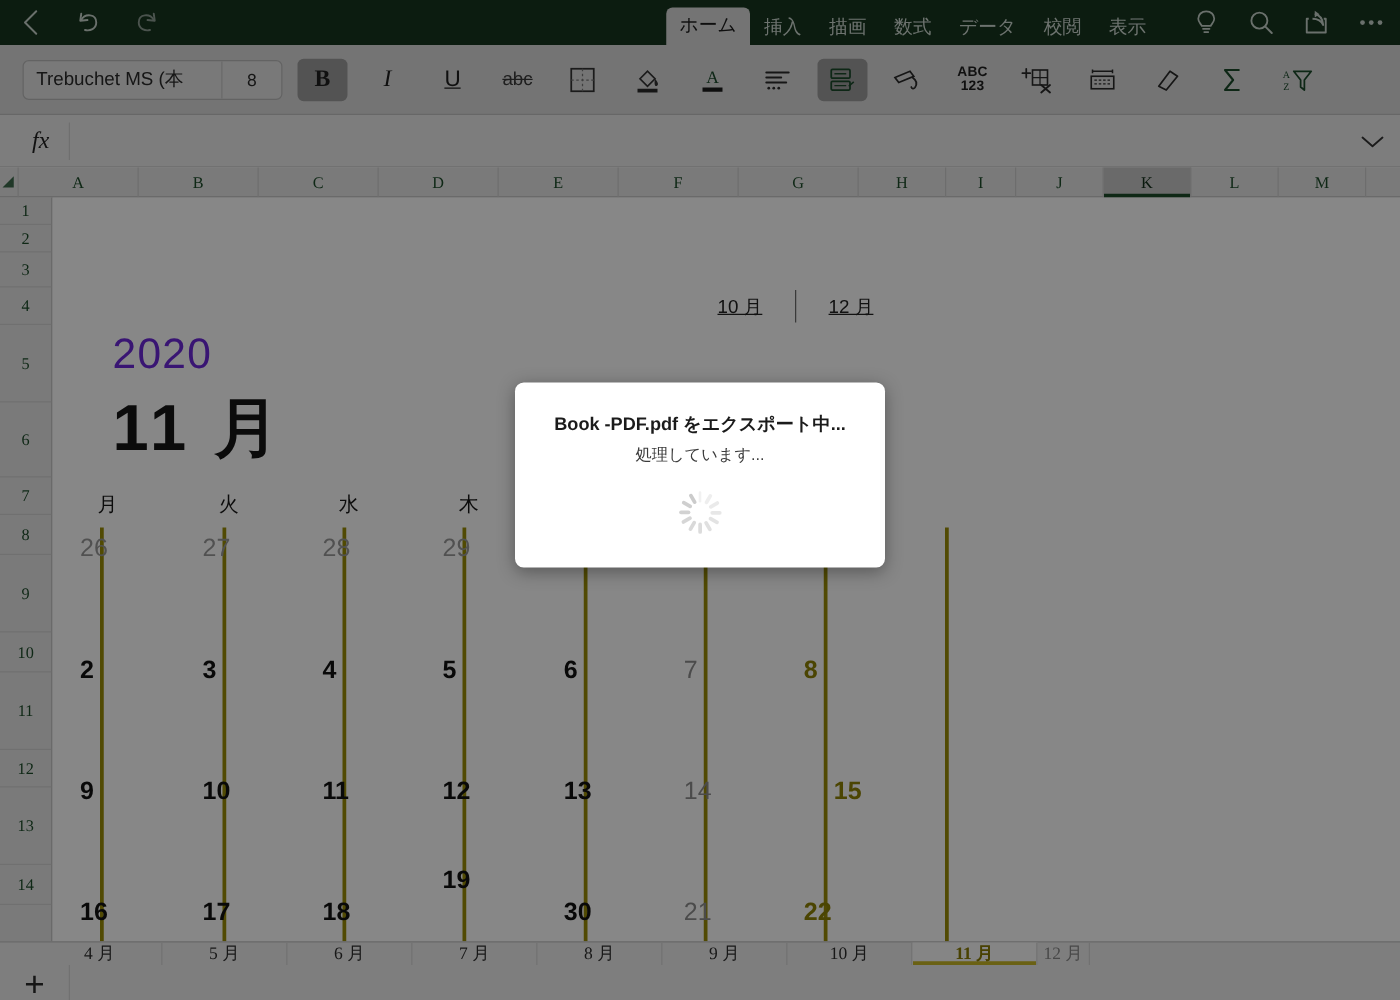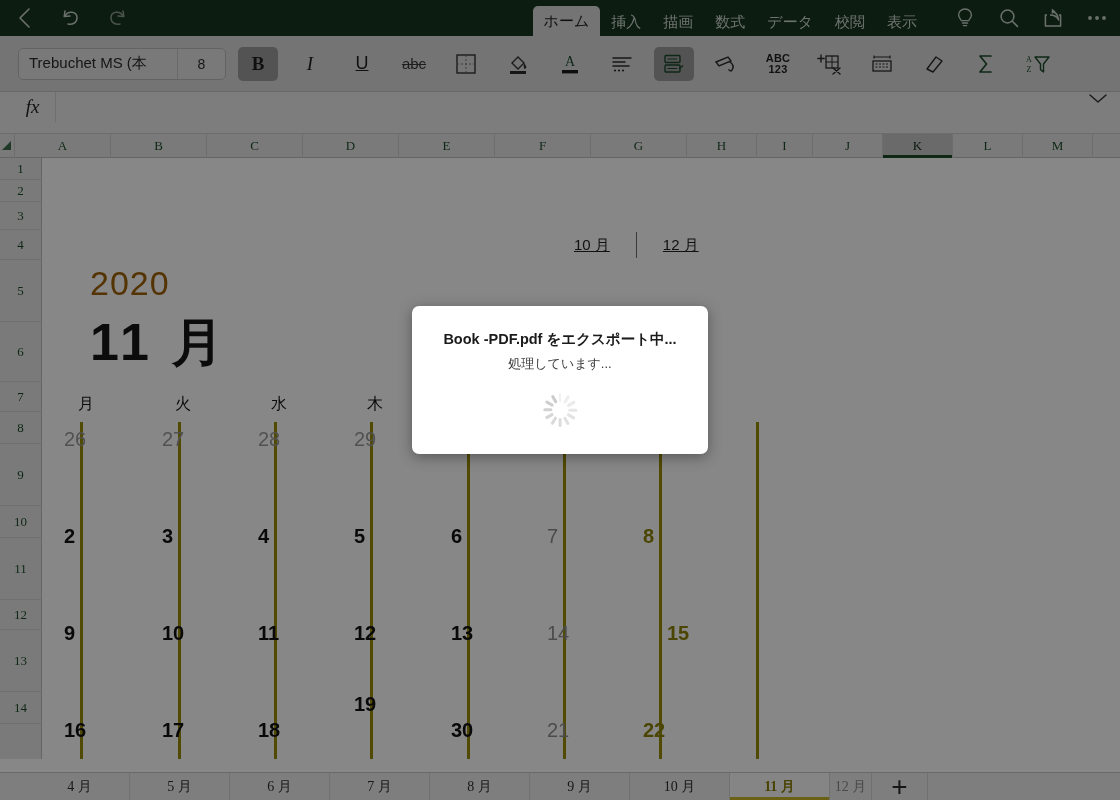--- a/index.html
+++ b/index.html
@@ -65,21 +65,21 @@
   .tbtn.italic { font-style: italic; font-size: 19px; font-family: "Liberation Serif", serif; }
   .tbtn.under  { font-size: 18px; text-decoration: underline; }
   .tbtn.strike { font-size: 15px; text-decoration: line-through; color: #3a3a3a; }
   .tbtn svg { display: block; }
   .abc123 { font-size: 11px; line-height: 11px; text-align: center; font-weight: 600; letter-spacing: .2px; }
 
   
   .formulabar {
     position: absolute; top: 92px; left: 0; width: 1120px; height: 42px;
     background: #ededed;
-    display: flex; align-items: flex-start;
+    display: flex; align-items: center;
     border-bottom: 1px solid #cdcdcd;
   }
   .fx {
     width: 46px; height: 30px; margin-left: 10px;
     display: flex; align-items: center; justify-content: center;
     font-family: "Liberation Serif", serif; font-style: italic; font-size: 19px; color: #222;
     border-right: 1px solid #d2d2d2;
   }
   .fx-input { flex: 1; height: 30px; }
   .fb-chevron { width: 44px; display: flex; align-items: center; justify-content: center; color: #333; }
@@ -107,21 +107,21 @@
     font-size: 13px; color: #1e4d2b; border-bottom: 1px solid #d3d3d3;
     font-family: "Liberation Serif", serif;
   }
 
   .grid { position: absolute; top: 24px; left: 42px; right: 0; bottom: 0; background: #fff; overflow: hidden; }
 
   
   .cal { position: absolute; inset: 0; }
   .year {
     position: absolute; left: 48px; top: 106px;
-    font-size: 34px; color: #a16207; font-weight: 300; letter-spacing: 1px;
+    font-size: 34px; color: #6d28d9; font-weight: 300; letter-spacing: 1px;
   }
   .monthbig {
     position: absolute; left: 48px; top: 150px;
     font-size: 52px; font-weight: bold; color: #151515; letter-spacing: 4px;
   }
   .navlinks {
     position: absolute; left: 528px; top: 74px;
     display: flex; align-items: center; gap: 22px;
     font-size: 15px; color: #232323;
   }
@@ -144,23 +144,23 @@
   .daynum.sun { color: #8f8205; }
 
   
   .dim {
     position: absolute; top: 0; left: 0; width: 1120px; height: 800px;
     background: rgba(0,0,0,0.47);
   }
 
   
   .sheettabs {
-    position: absolute; bottom: 0; left: 0; width: 1120px; height: 28px;
+    position: absolute; bottom: 0; left: 0; width: 1120px; height: 47px;
     background: #efefef; border-top: 1px solid #c6c6c6;
-    display: flex; align-items: stretch;
+    display: flex; align-items: stretch; flex-direction: column;
   }
   .stab {
     width: 100px; display: flex; align-items: center; justify-content: center;
     font-size: 14px; color: #2f2f2f; border-right: 1px solid #d6d6d6;
     font-family: "Liberation Serif", serif;
   }
   .stab:first-child { margin-left: 30px; }
   .stab.active {
     background: #fbfbfb; color: #8a7d05; font-weight: 600;
     box-shadow: inset 0 -3px 0 #c9b726;

